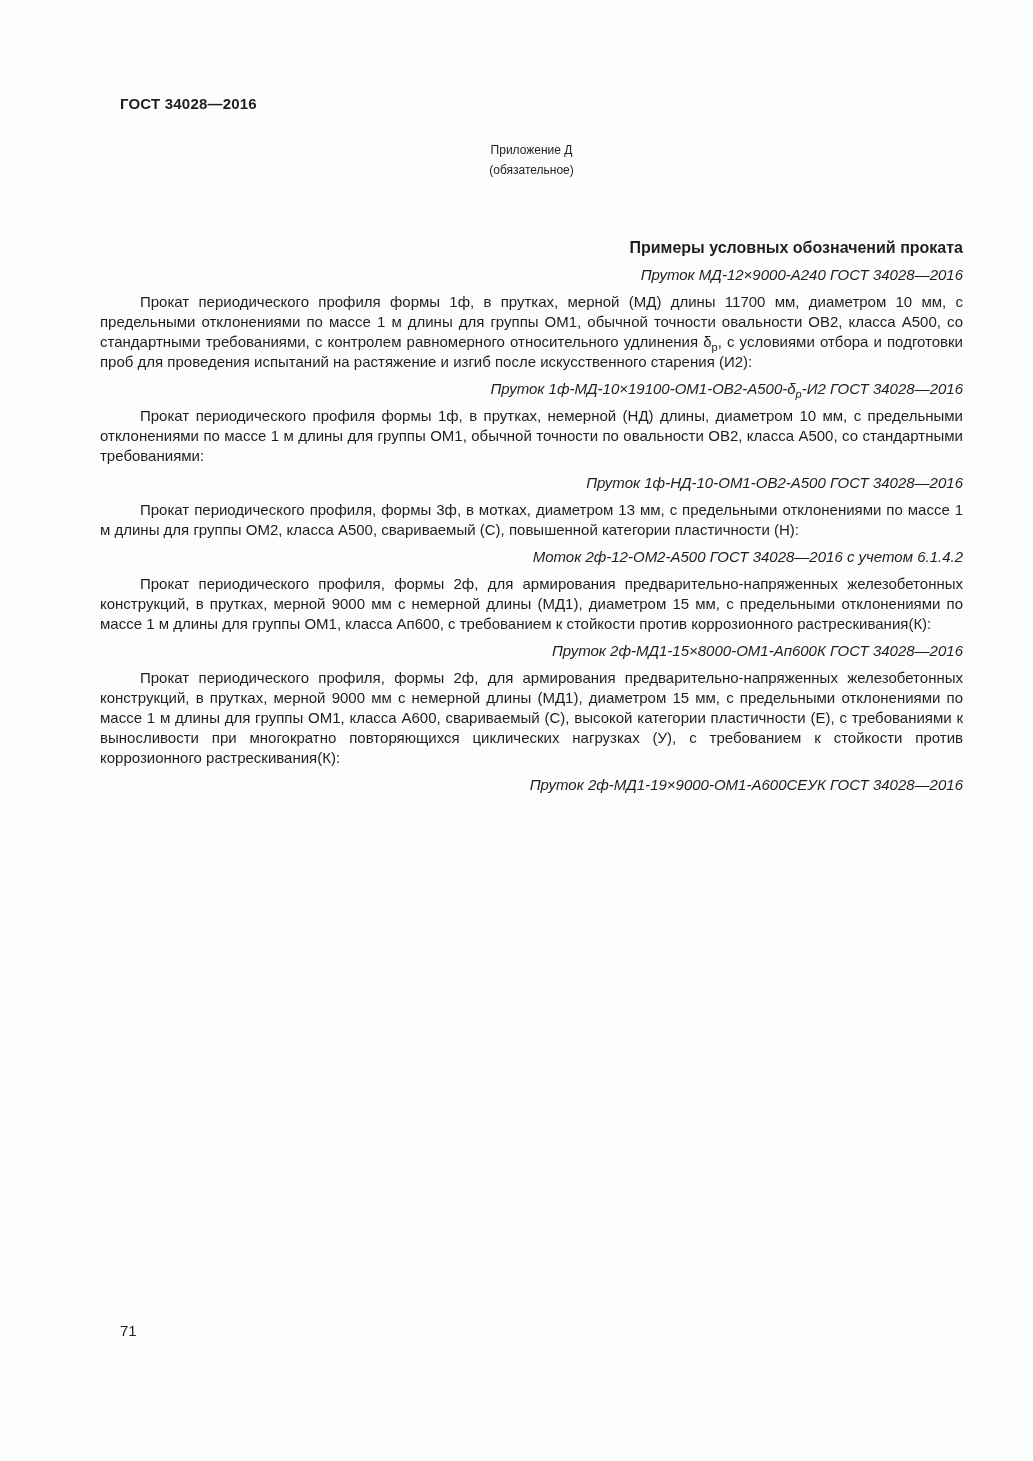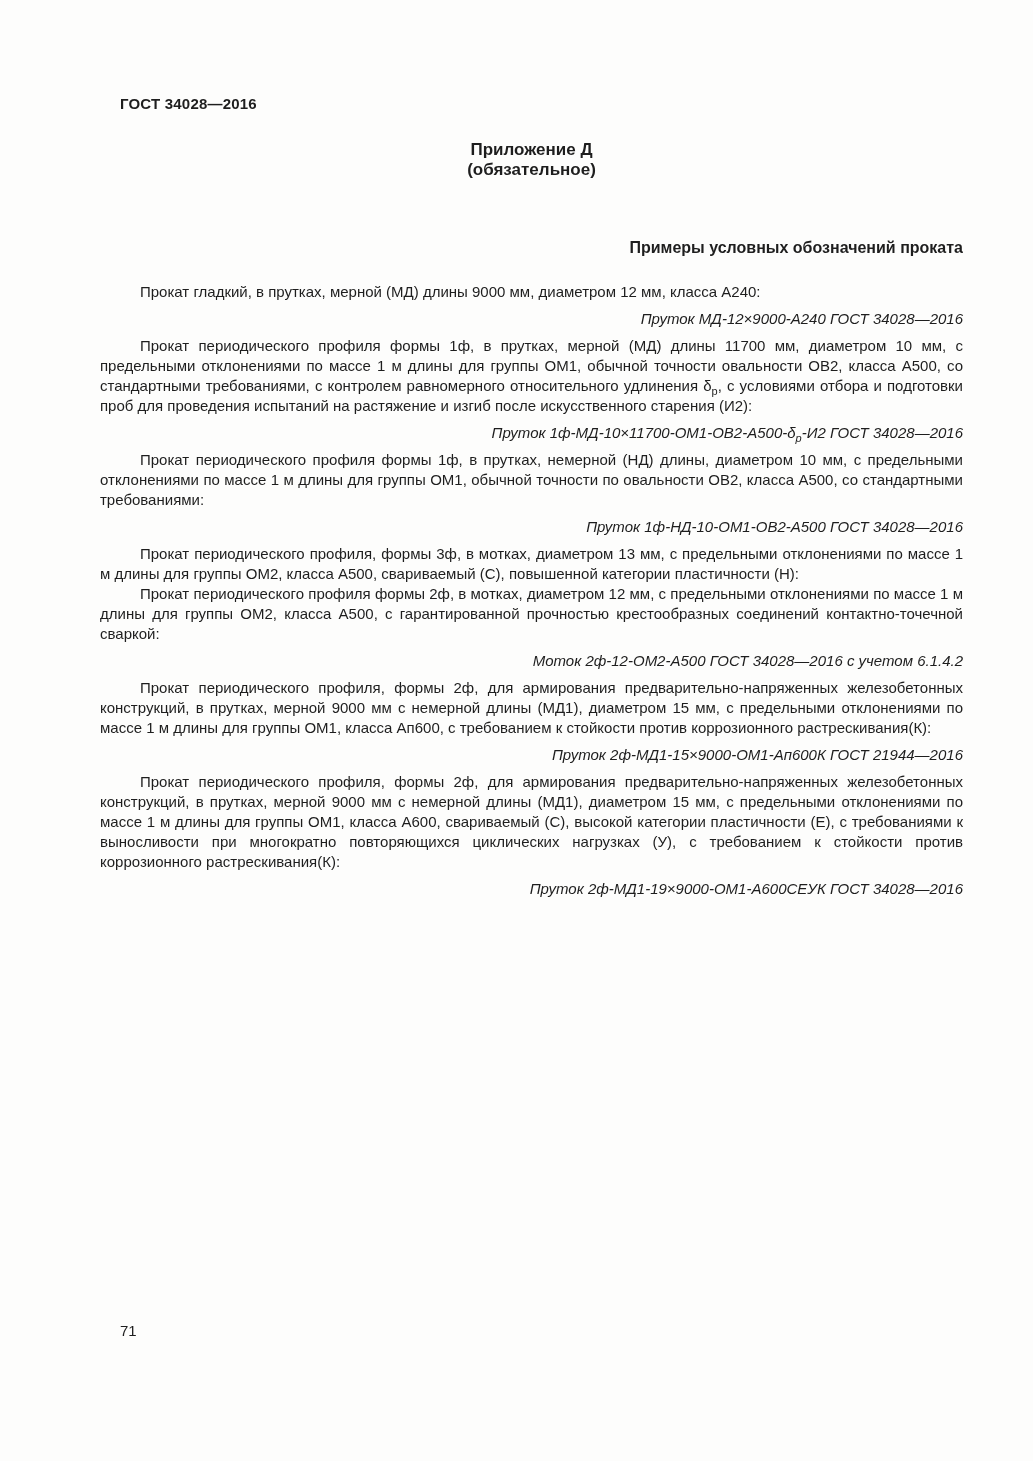--- a/index.html
+++ b/index.html
@@ -23,22 +23,22 @@
     text-align: center;
   }
   .content {
     position: absolute;
     top: 140px;
     left: 100px;
     width: 863px;
   }
   .annex-label, .annex-kind {
     text-align: center;
-    font-weight: bold;
-    font-size: 17px;
+    font-weight: normal;
+    font-size: 12px;
     line-height: 20px;
     margin: 0;
   }
   .section-title {
     text-align: right;
     font-weight: bold;
     font-size: 16px;
     line-height: 20px;
     margin: 58px 0 0 0;
   }
@@ -76,46 +76,44 @@
   <div class="doc-header">ГОСТ 34028—2016</div>
 
   <div class="content">
 
     <p class="annex-label">Приложение Д</p>
     <p class="annex-kind">(обязательное)</p>
 
     <h1 class="section-title">Примеры условных обозначений проката</h1>
 
     <div>
-      <p class="para first">Прокат гладкий, в прутках, мерной (МД) длины 9000 мм, диаметром 12 мм, класса А240:</p>
       <p class="example">Пруток МД-12×9000-А240 ГОСТ 34028—2016</p>
     </div>
 
     <div>
       <p class="para"><span>Прокат периодического профиля формы 1ф, в прутках, мерной (МД) длины 11700 мм, диаметром 10 мм, с предельными отклонениями по массе 1 м длины для группы ОМ1, обычной точности овальности ОВ2, класса А500, со стандартными требованиями, с контролем равномерного относительного удлинения δ</span><sub>р</sub><span>, с условиями отбора и подготовки проб для проведения испытаний на растяжение и изгиб после искусственного старения (И2):</span></p>
-      <p class="example"><span>Пруток 1ф-МД-10×11700-ОМ1-ОВ2-А500-δ</span><sub>р</sub><span>-И2 ГОСТ 34028—2016</span></p>
+      <p class="example"><span>Пруток 1ф-МД-10×19100-ОМ1-ОВ2-А500-δ</span><sub>р</sub><span>-И2 ГОСТ 34028—2016</span></p>
     </div>
 
     <div>
       <p class="para">Прокат периодического профиля формы 1ф, в прутках, немерной (НД) длины, диаметром 10 мм, с предель­ными отклонениями по массе 1 м длины для группы ОМ1, обычной точности по овальности ОВ2, класса А500, со стандартными требованиями:</p>
       <p class="example">Пруток 1ф-НД-10-ОМ1-ОВ2-А500 ГОСТ 34028—2016</p>
     </div>
 
     <div>
       <p class="para">Прокат периодического профиля, формы 3ф, в мотках, диаметром 13 мм, с предельными отклонениями по массе 1 м длины для группы ОМ2, класса А500, свариваемый (С), повышенной категории пластичности (Н):</p>
     </div>
 
     <div>
-      <p class="para">Прокат периодического профиля формы 2ф, в мотках, диаметром 12 мм, с предельными отклонениями по массе 1 м длины для группы ОМ2, класса А500, с гарантированной прочностью крестообразных соединений кон­тактно-точечной сваркой:</p>
       <p class="example">Моток 2ф-12-ОМ2-А500 ГОСТ 34028—2016 с учетом 6.1.4.2</p>
     </div>
 
     <div>
       <p class="para">Прокат периодического профиля, формы 2ф, для армирования предварительно-напряженных железобетон­ных конструкций, в прутках, мерной 9000 мм с немерной длины (МД1), диаметром 15 мм, с предельными откло­нениями по массе 1 м длины для группы ОМ1, класса Ап600, с требованием к стойкости против коррозионного растрескивания(К):</p>
-      <p class="example">Пруток 2ф-МД1-15×9000-ОМ1-Ап600К ГОСТ 21944—2016</p>
+      <p class="example">Пруток 2ф-МД1-15×8000-ОМ1-Ап600К ГОСТ 34028—2016</p>
     </div>
 
     <div>
       <p class="para">Прокат периодического профиля, формы 2ф, для армирования предварительно-напряженных железобетон­ных конструкций, в прутках, мерной 9000 мм с немерной длины (МД1), диаметром 15 мм, с предельными откло­нениями по массе 1 м длины для группы ОМ1, класса А600, свариваемый (С), высокой категории пластичности (Е), с требованиями к выносливости при многократно повторяющихся циклических нагрузках (У), с требованием к стойкости против коррозионного растрескивания(К):</p>
       <p class="example">Пруток 2ф-МД1-19×9000-ОМ1-А600СЕУК ГОСТ 34028—2016</p>
     </div>
 
   </div>
 
   <div class="page-number">71</div>

